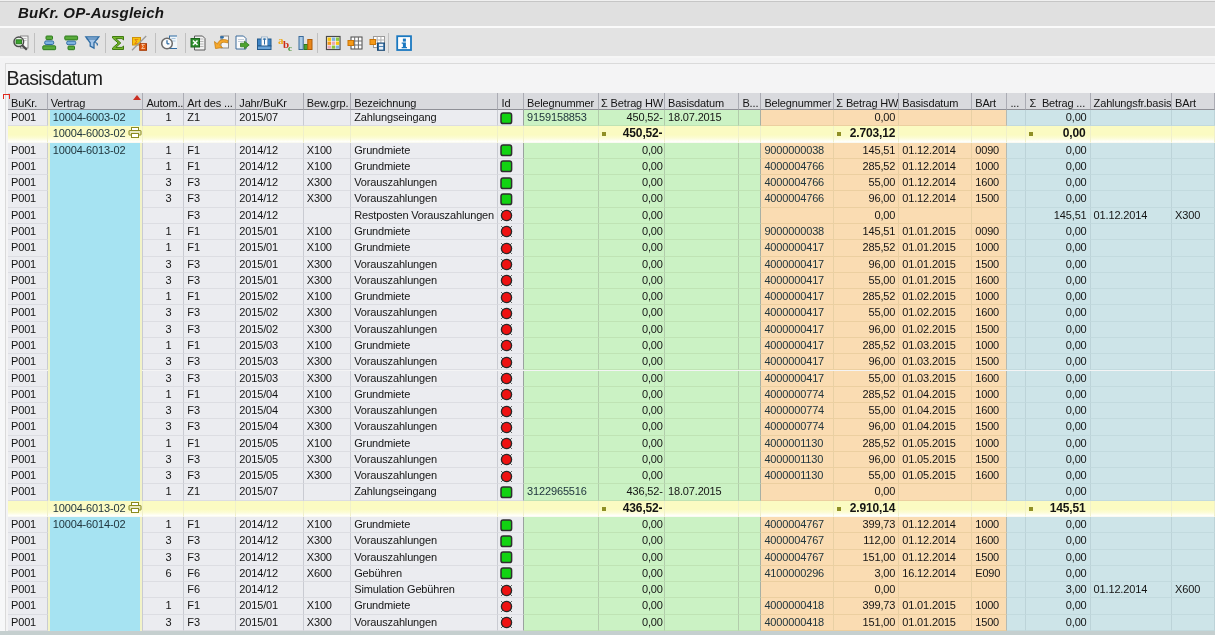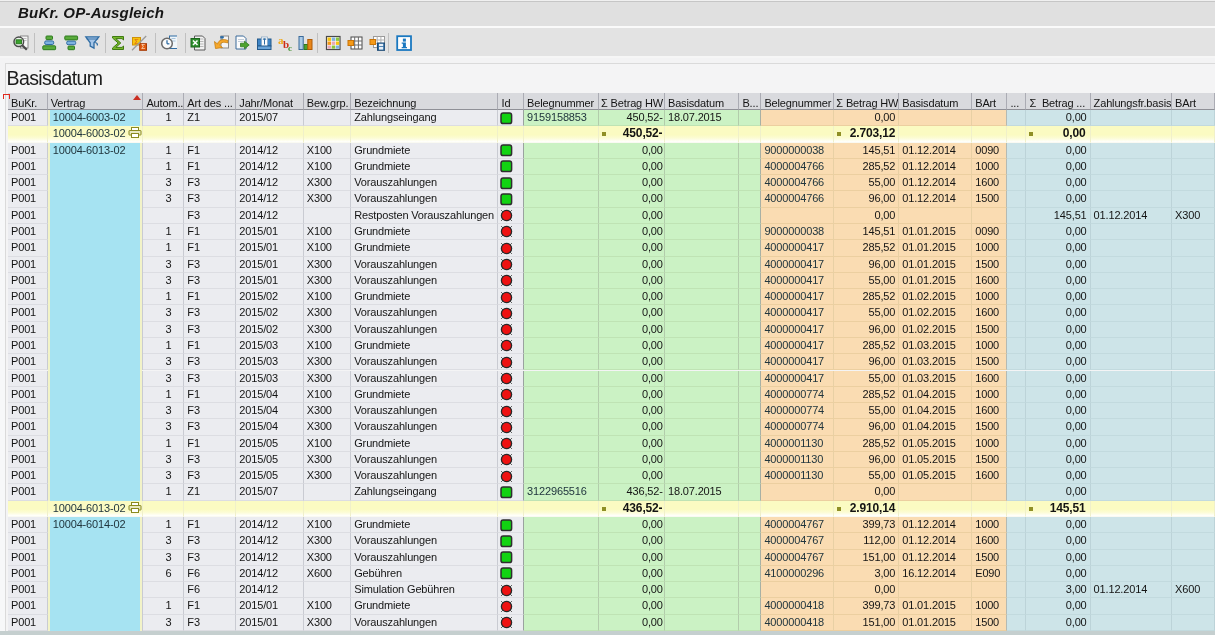--- a/index.html
+++ b/index.html
@@ -172,21 +172,21 @@
 <div class="sim">Basisdatum</div>
 <div class="grid">
 <div class="vstripe">
       <div class="vin"></div>
     </div>
 <div class="hrow">
 <div class="h" style="width:39.80px;">BuKr.</div>
 <div class="h" style="width:95.70px;">Vertrag<div class="tri"></div></div>
 <div class="h" style="width:41.00px;">Autom...</div>
 <div class="h" style="width:52.00px;">Art des ...</div>
-<div class="h" style="width:67.50px;">Jahr/Monat</div>
+<div class="h" style="width:67.50px;">Jahr/BuKr</div>
 <div class="h" style="width:47.50px;">Bew.grp.</div>
 <div class="h" style="width:146.50px;">Bezeichnung</div>
 <div class="h" style="width:26.50px;padding-left:4px;">Id</div>
 <div class="h" style="width:75.00px;">Belegnummer</div>
 <div class="h" style="width:66.00px;padding-left:2px;">Σ Betrag HW</div>
 <div class="h" style="width:74.50px;">Basisdatum</div>
 <div class="h" style="width:22.00px;">B...</div>
 <div class="h" style="width:73.00px;">Belegnummer</div>
 <div class="h" style="width:65.00px;padding-left:2px;">Σ Betrag HW</div>
 <div class="h" style="width:73.00px;">Basisdatum</div>

